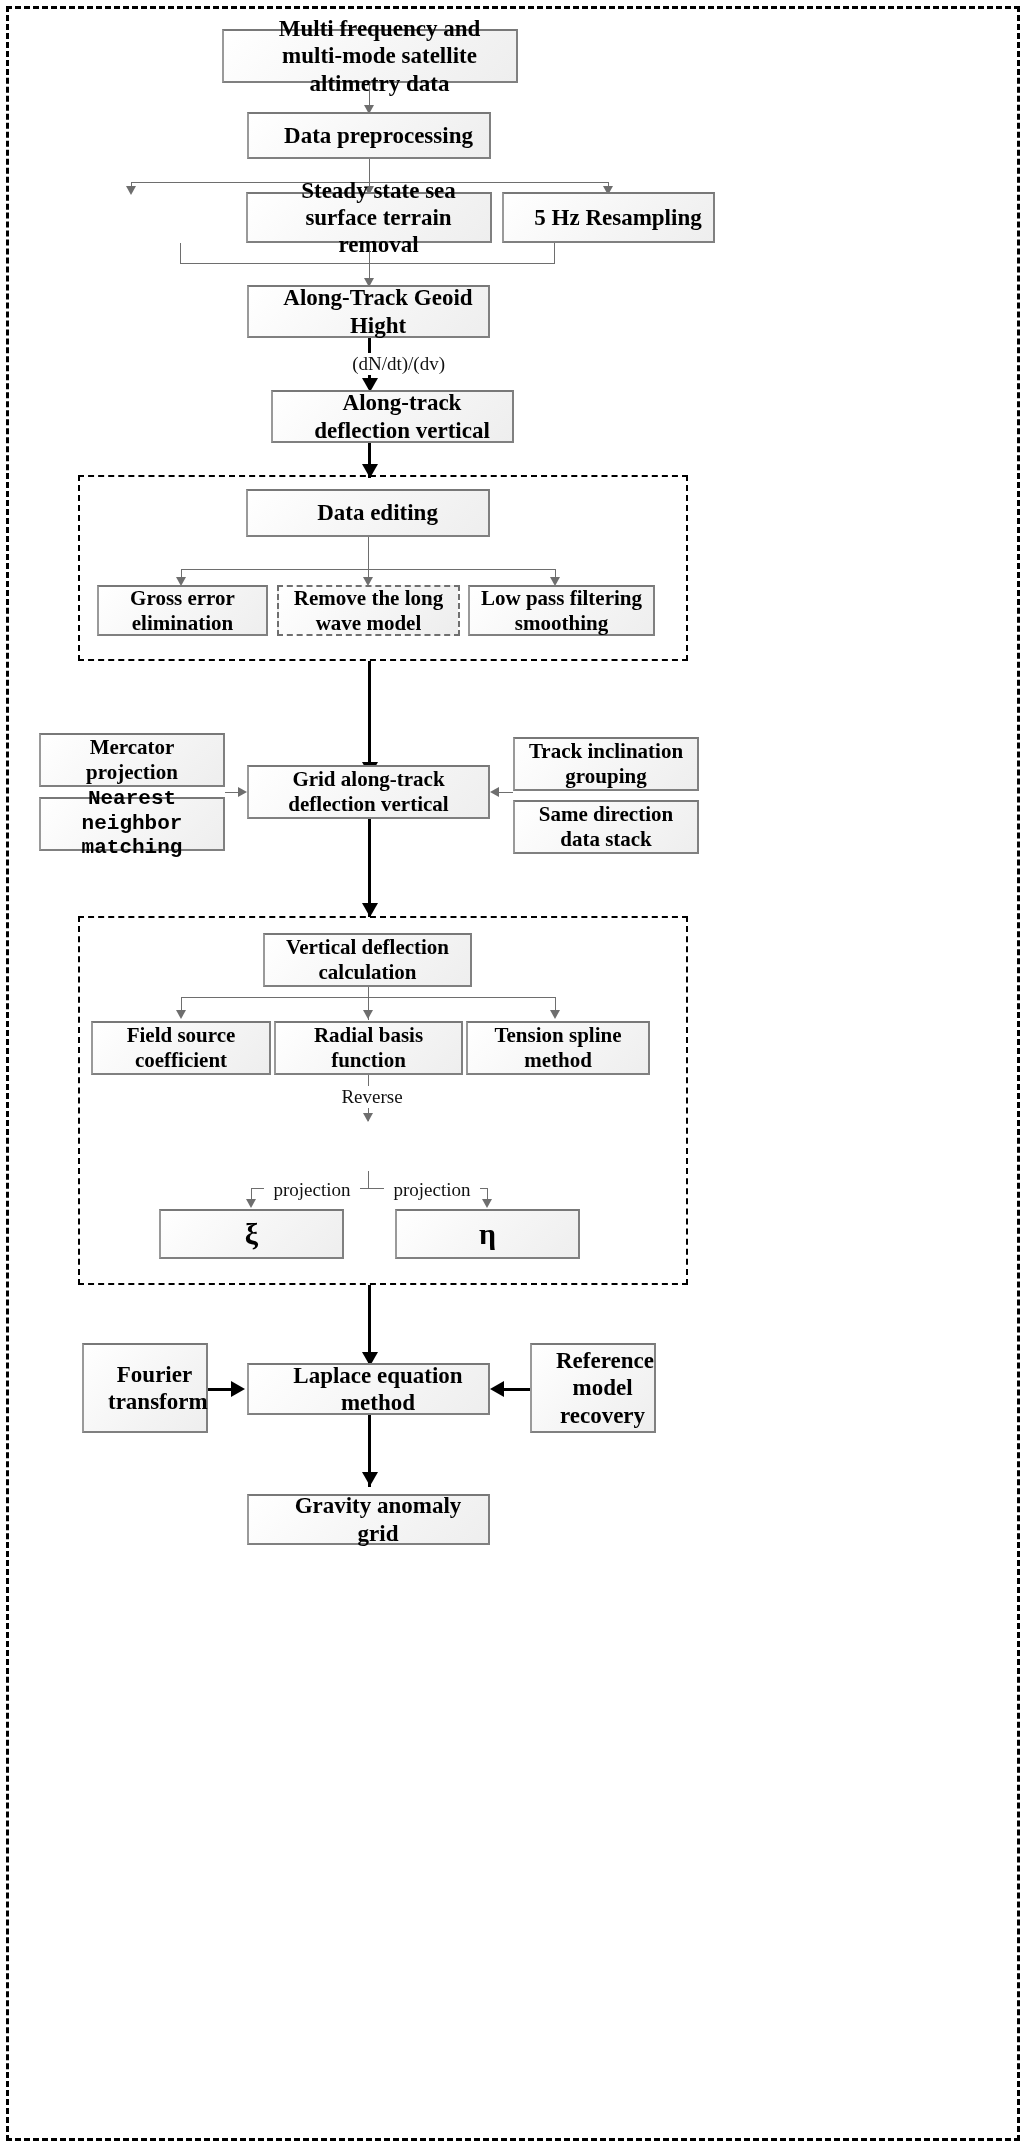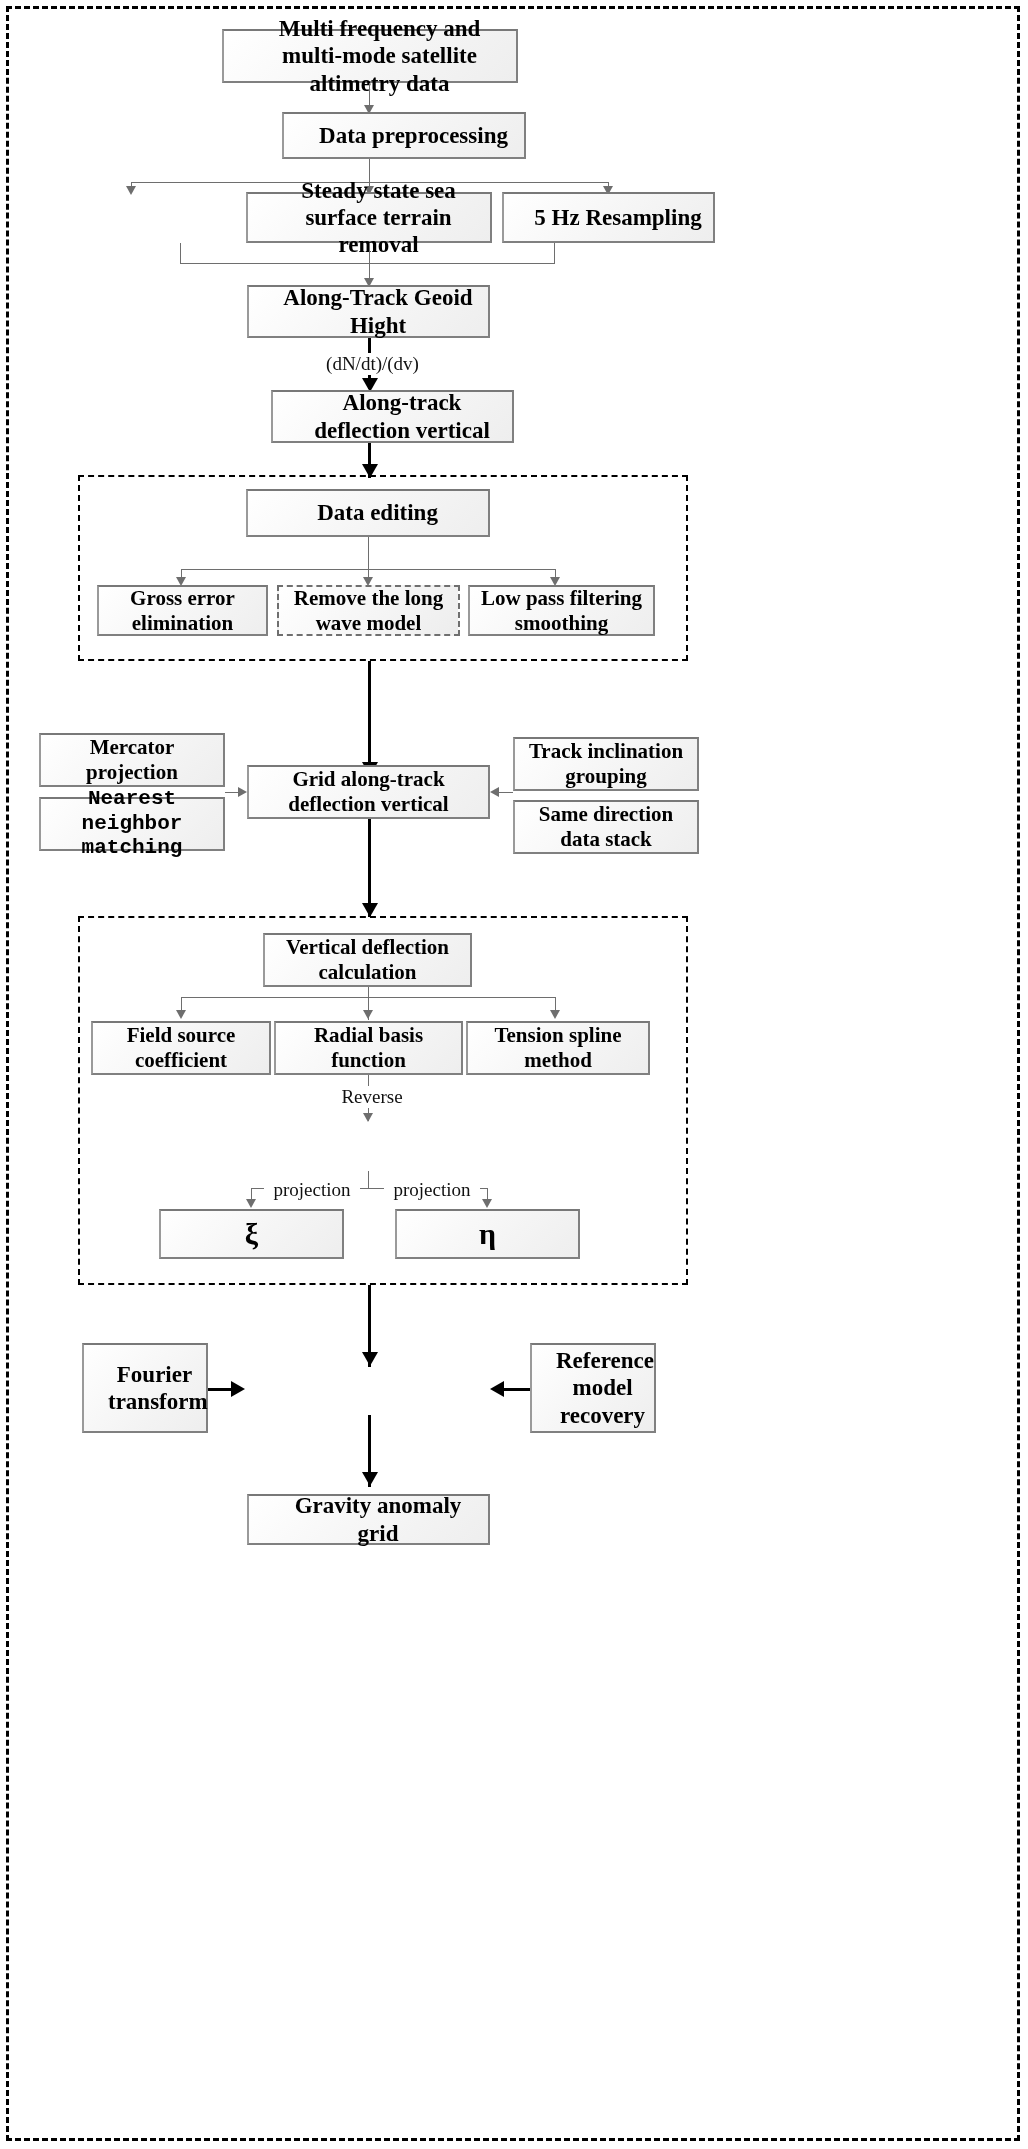--- a/index.html
+++ b/index.html
@@ -136,21 +136,21 @@
 
   <div class="page-frame"></div>
 
   <div class="box f22" style="left:222px; top:29px; width:296px; height:54px;">
     <span class="lbl">Multi frequency and multi-mode satellite altimetry data</span>
   </div>
 
   <div class="vline" style="left:369px; top:83px; height:28px;"></div>
   <div class="arw-d" style="left:364px; top:105px;"></div>
 
-  <div class="box f22" style="left:247px; top:112px; width:244px; height:47px;margin-left:35px;">
+  <div class="box f22" style="left:247px; top:112px; width:244px; height:47px;">
     <span class="lbl">Data preprocessing</span>
   </div>
 
   <div class="vline" style="left:369px; top:159px; height:23px;"></div>
   <div class="hline" style="left:131px; top:182px; width:478px;"></div>
   <div class="vline" style="left:131px; top:182px; height:9px;"></div>
   <div class="arw-d" style="left:126px; top:186px;"></div>
   <div class="vline" style="left:369px; top:182px; height:9px;"></div>
   <div class="arw-d" style="left:364px; top:186px;"></div>
   <div class="vline" style="left:608px; top:182px; height:9px;"></div>
@@ -168,21 +168,21 @@
   <div class="hline" style="left:180px; top:263px; width:375px;"></div>
   <div class="vline" style="left:369px; top:243px; height:41px;"></div>
   <div class="arw-d" style="left:364px; top:278px;"></div>
 
   <div class="box f22" style="left:247px; top:285px; width:243px; height:53px;">
     <span class="lbl">Along-Track Geoid Hight</span>
   </div>
 
   <div class="vline bold" style="left:368px; top:338px; height:51px;"></div>
   <div class="arw-d bold" style="left:362px; top:378px;"></div>
-  <div class="edge-label" style="left:297px; top:353px; width:145px;">(dN/dt)/(dv)</div>
+  <div class="edge-label" style="left:297px; top:353px; width:145px;text-align:right;">(dN/dt)/(dv)</div>
 
   <div class="box f22" style="left:247px; top:390px; width:243px; height:53px;margin-left:24px;">
     <span class="lbl">Along-track deflection vertical</span>
   </div>
 
   <div class="vline bold" style="left:368px; top:443px; height:35px;"></div>
   <div class="arw-d bold" style="left:362px; top:464px;"></div>
 
   <div class="group" style="left:78px; top:475px; width:610px; height:186px;"></div>
 
@@ -285,20 +285,23 @@
     <span class="lbl sym">η</span>
   </div>
 
   <div class="vline bold" style="left:368px; top:1285px; height:82px;"></div>
   <div class="arw-d bold" style="left:362px; top:1352px;"></div>
 
   <div class="box f22" style="left:82px; top:1343px; width:126px; height:90px;">
     <span class="lbl">Fourier transform</span>
   </div>
 
+  <div class="box f22" style="left:247px; top:1363px; width:243px; height:52px;">
+    <span class="lbl">Laplace equation method</span>
+  </div>
 
   <div class="box f22" style="left:530px; top:1343px; width:126px; height:90px;text-align:center;">
     <span class="lbl">Reference model recovery</span>
   </div>
 
   <div class="hline bold" style="left:208px; top:1388px; width:25px;"></div>
   <div class="arw-r bold" style="left:231px; top:1381px;"></div>
   <div class="hline bold" style="left:504px; top:1388px; width:26px;"></div>
   <div class="arw-l bold" style="left:490px; top:1381px;"></div>
 

